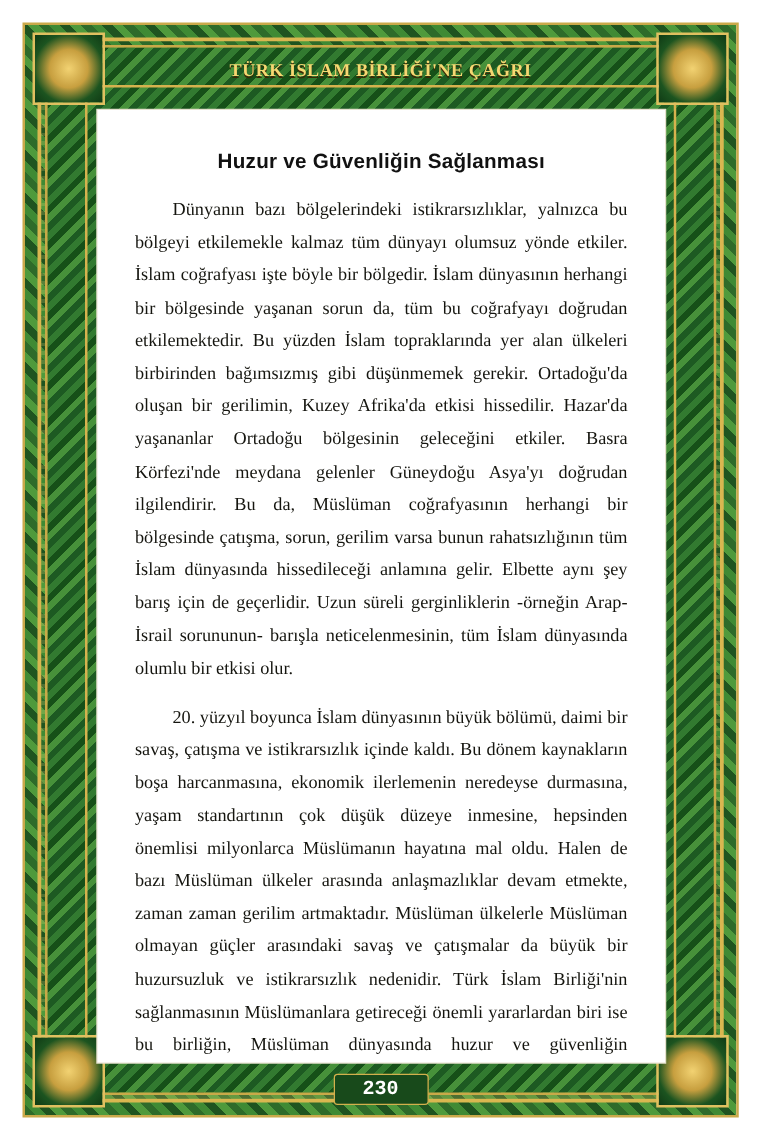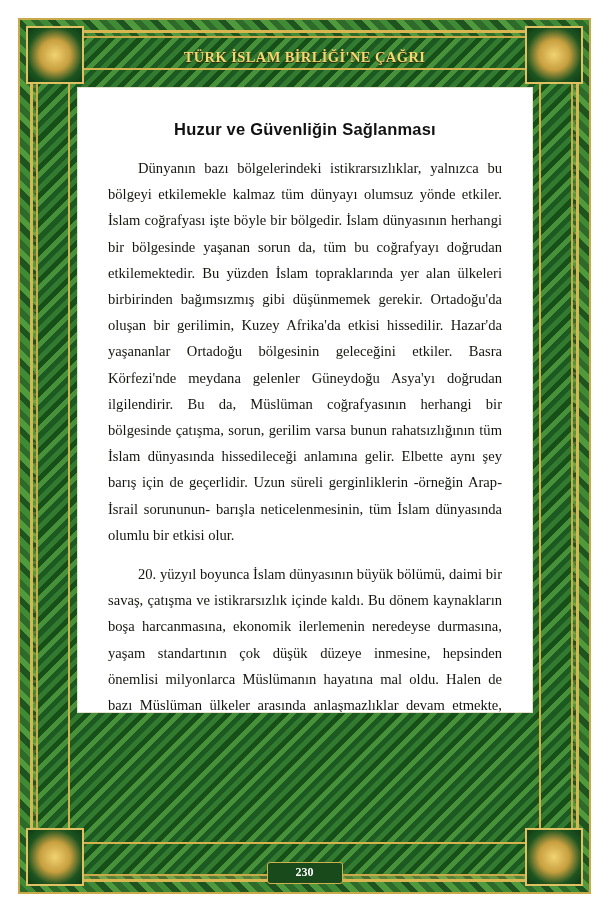--- a/index.html
+++ b/index.html
@@ -103,21 +103,21 @@
     white-space: nowrap;
     text-shadow: 0 1px 0 #3a2a06;
   }
 
   
   .sheet {
     position: absolute;
     left: 78px;
     top: 88px;
     width: 454px;
-    height: 624px;
+    height: 762px;
     background: #ffffff;
     box-shadow: 0 0 0 1px #e6e1cf;
     box-sizing: border-box;
     padding: 24px 30px 10px 30px;
     overflow: hidden;
   }
 
   .section-title {
     text-align: center;
     font-family: "Liberation Sans", sans-serif;
@@ -146,22 +146,22 @@
     left: 50%;
     transform: translateX(-50%);
     bottom: 28px;
     min-width: 54px;
     padding: 2px 10px 3px 10px;
     text-align: center;
     background: #184a1b;
     border: 1px solid #d3b04c;
     border-radius: 3px;
     color: #ffffff;
-    font-family: Liberation Serif, serif;
-    font-size: 12px;
+    font-family: Liberation Mono, monospace;
+    font-size: 16px;
     font-weight: bold;
     z-index: 6;
   }
 </style>
 </head>
 <body>
 
 <div class="page">
 
   <div class="frame-outer">

